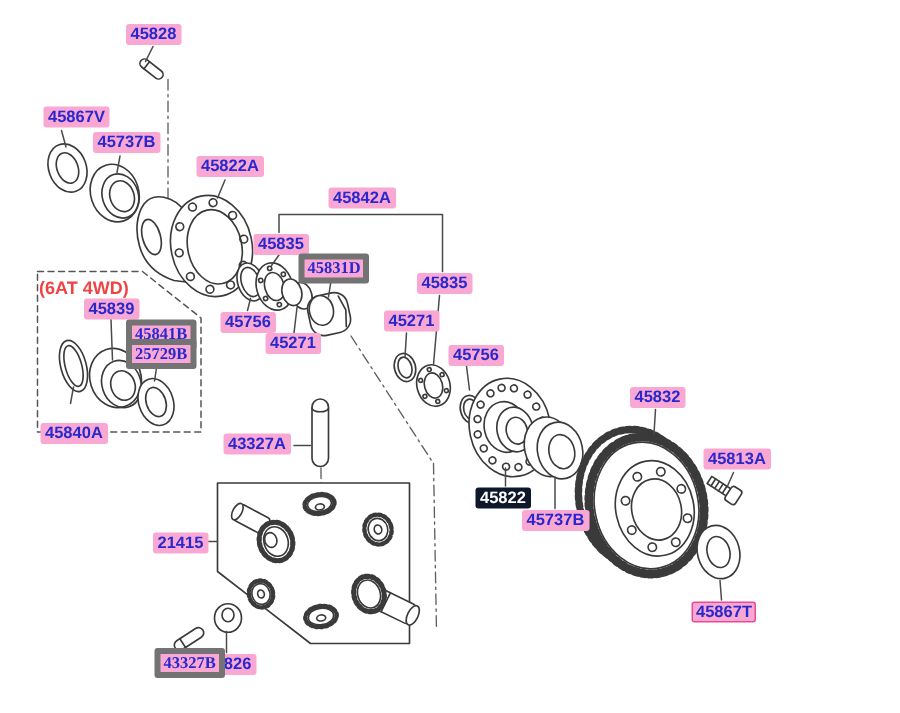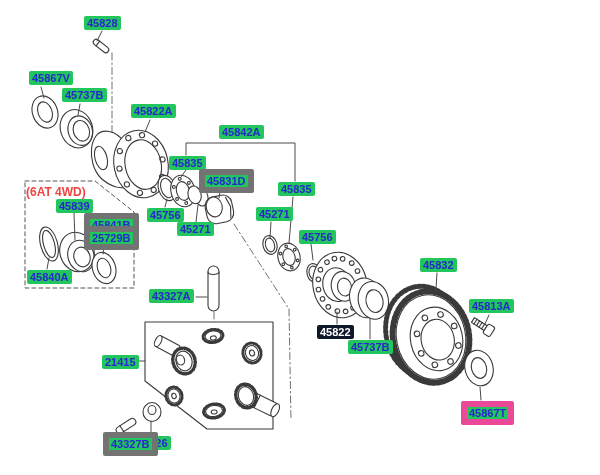--- a/index.html
+++ b/index.html
@@ -1,24 +1,24 @@
 <!DOCTYPE html>
 <html><head>
 <meta charset="utf-8">
 <style>
   html,body{margin:0;padding:0;background:#fff;}
   #stage{position:relative;width:600px;height:475px;background:#ffffff;overflow:hidden;
          font-family:"Liberation Sans",sans-serif;}
   #art{position:absolute;left:0;top:0;}
   .lbl{position:absolute;font:bold 11px/12px "Liberation Sans",sans-serif;
-       color:#2828cc;background:#22c55e;padding:1px 3px;border-radius:2px;
+       color:#2828cc;background:#f9a8d4;padding:1px 3px;border-radius:2px;
        white-space:nowrap;cursor:pointer;}
-  .lbl.green{border:6px solid #737373;padding:0 2px;}
+  .lbl.green{border:4px solid #737373;padding:0 2px;font-family:Liberation Serif, serif;}
   .lbl.selected{background:#0f172a;color:#ffffff;}
-  .lbl.outlined{border:6px solid #ec4899;padding:0 2px;}
+  .lbl.outlined{border:1px solid #ec4899;padding:0 2px;}
   .note{position:absolute;font:bold 12px/14px "Liberation Sans",sans-serif;color:#ef4444;}
 </style>
 </head>
 <body>
 
 <div id="stage">
 
 <svg id="art" width="600" height="475" viewBox="0 0 600 475" stroke="#3a3a3a" stroke-width="1.1" fill="none" stroke-linecap="round" stroke-linejoin="round">
 
   <g stroke="#606060" stroke-width="0.9" stroke-dasharray="7 3 1.5 3">
@@ -281,21 +281,21 @@
 <div class="lbl" style="left:169px;top:156px">45835</div>
 <div class="lbl green" style="left:199px;top:169px">45831D</div>
 <div class="lbl" style="left:278px;top:182px">45835</div>
 <div class="lbl" style="left:56px;top:199px">45839</div>
 <div class="lbl green" style="left:84px;top:213px">45841B</div>
 <div class="lbl green" style="left:84px;top:226px">25729B</div>
 <div class="lbl" style="left:147px;top:208px">45756</div>
 <div class="lbl" style="left:177px;top:222px">45271</div>
 <div class="lbl" style="left:256px;top:207px">45271</div>
 <div class="lbl" style="left:299px;top:230px">45756</div>
-<div class="lbl" style="left:27px;top:270px">45840A</div>
+<div class="lbl" style="left:27px;top:282px">45840A</div>
 <div class="lbl" style="left:149px;top:289px">43327A</div>
 <div class="lbl" style="left:420px;top:258px">45832</div>
 <div class="lbl" style="left:469px;top:299px">45813A</div>
 <div class="lbl selected" style="left:317px;top:325px">45822</div>
 <div class="lbl" style="left:348px;top:340px">45737B</div>
 <div class="lbl" style="left:102px;top:355px">21415</div>
 <div class="lbl outlined" style="left:461px;top:401px">45867T</div>
 <div class="lbl" style="left:134px;top:436px">45826</div>
 <div class="lbl green" style="left:103px;top:432px">43327B</div>
 

